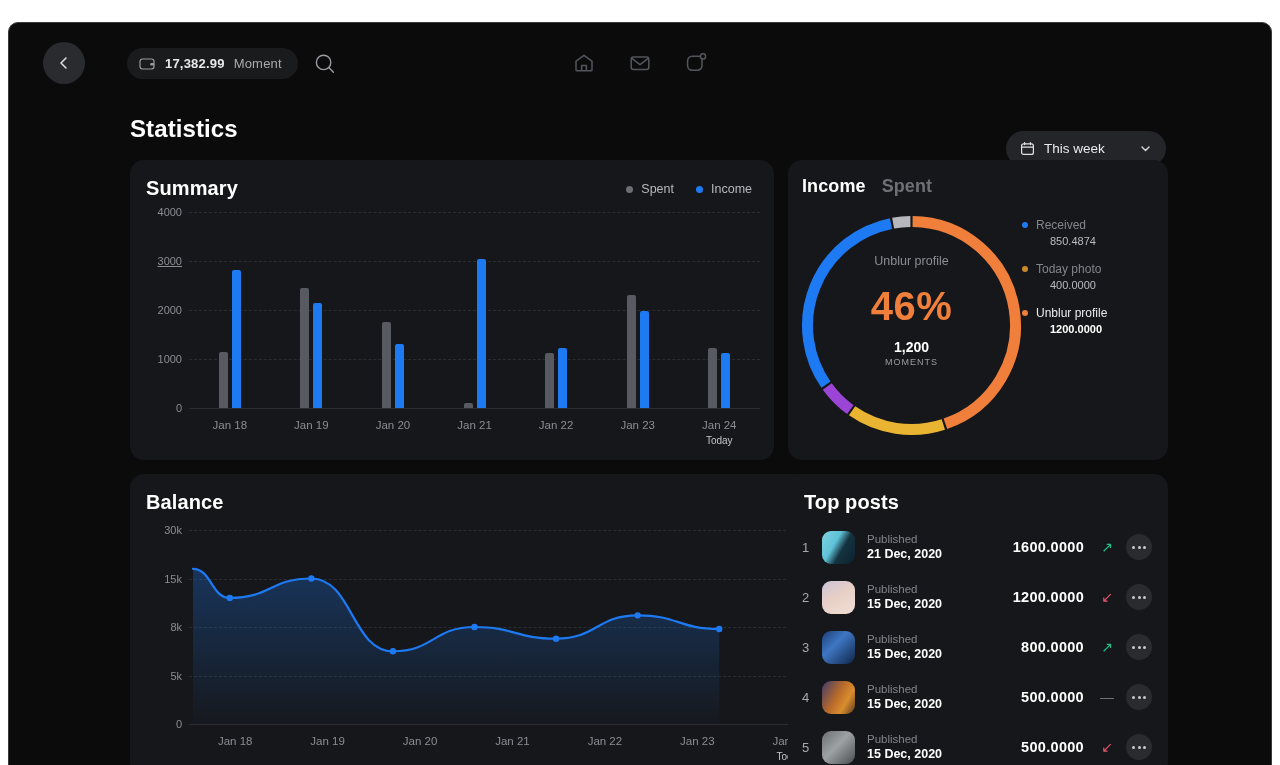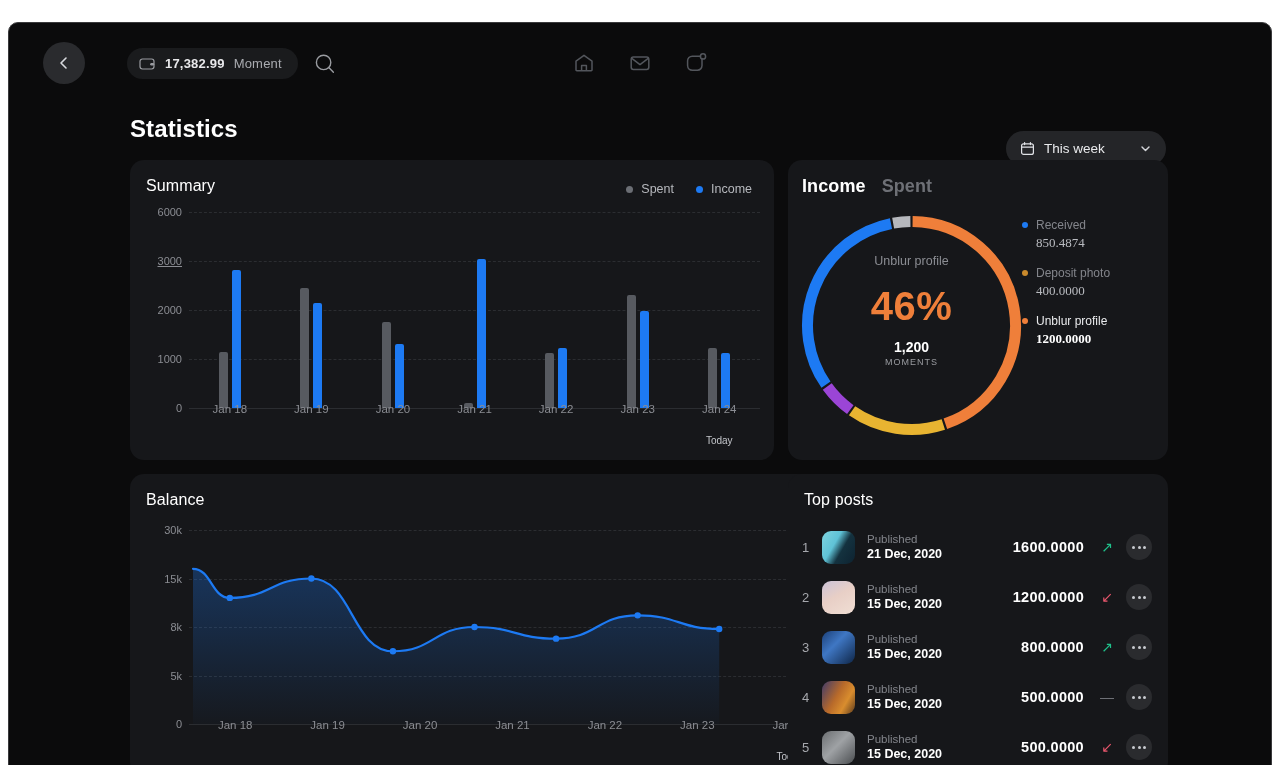--- a/index.html
+++ b/index.html
@@ -76,60 +76,60 @@
     position: absolute; right: 105px; top: 88px;
     width: 160px; height: 35px; border-radius: 18px;
     background: #242528;
     display: flex; align-items: center; padding: 0 14px; gap: 9px;
     cursor: pointer;
     margin-top: 20px;
   }
   .week-select .wtext { color: #e9eaec; font-size: 13.5px; flex: 1; }
   
   .card { position: absolute; background: #16171a; border-radius: 14px; }
-  .card-title { color: #fff; font-size: 16px; font-weight: 400; letter-spacing: .1px; }
+  .card-title { color: #fff; font-size: 20px; font-weight: 700; letter-spacing: .1px; }
 
   #summary-card { left: 121px; top: 137px; width: 644px; height: 300px; }
   .legend { position: absolute; right: 22px; top: 22px; display:flex; gap: 22px; align-items:center; }
   .legend-item { display:flex; align-items:center; gap: 8px; }
   .legend-dot { width: 7px; height: 7px; border-radius: 50%; }
   .legend-label { color: #b6b8bd; font-size: 12.5px; }
 
   .chart-area { position: absolute; left: 59px; top: 52px; right: 14px; bottom: 52px; }
   .ytick { position: absolute; color: #8b8d93; font-size: 11px; transform: translateY(-50%); text-align: right; width: 42px; left: -49px;}
   .gridline { position:absolute; left: 0; right: 0; height: 0; border-top: 1px dashed #2b2d31; }
   .bar-groups { position:absolute; left:0; right:0; top:0; bottom:0; display:flex; }
   .bar-group { flex:1; display:flex; align-items:flex-end; justify-content:center; gap: 4px; position:relative; }
   .bar { width: 9px; border-radius: 2px 2px 0 0; }
   .bar.spent { background: #575a60; }
   .bar.income { background: #1d7af3; }
   .xlabels { position:absolute; left: 59px; right: 14px; bottom: 14px; display:flex; }
   .xlabel { flex:1; text-align:center; color:#8b8d93; font-size: 11.5px; }
-  .xlabel .today { display:block; color:#c3c5ca; font-size: 10px; margin-top: 20px; }
+  .xlabel .today { display:block; color:#c3c5ca; font-size: 10px; margin-top: 4px; }
 
   #income-card { left: 779px; top: 137px; width: 380px; height: 300px; }
   .tabs { position:absolute; left: 14px; top: 16px; display:flex; gap: 16px; }
   .tab { font-size: 18px; font-weight: 700; letter-spacing:.1px; cursor:pointer; }
   .tab.active { color: #ffffff; }
   .tab.inactive { color: #6e7076; }
   .donut-wrap { position:absolute; left: 6px; top: 48px; width: 235px; height: 235px; }
   .donut-center {
     position:absolute; left:0; top:0; width: 100%; height: 100%;
     display:flex; flex-direction:column; align-items:center; justify-content:center;
   }
   .donut-cap { position:absolute; top: 46px; color:#8b8d93; font-size: 12.5px; width:100%; text-align:center;}
   .donut-pct { color: #ef7f3a; font-size: 40px; font-weight: 700; letter-spacing: .5px; }
   .donut-num { color: #fff; font-size: 14px; font-weight: 700; margin-top: 10px; }
   .donut-unit { color: #9a9ca1; font-size: 9px; letter-spacing: 1px; margin-top: 2px; }
   .stat-list { position:absolute; right: 16px; top: 58px; width: 130px; }
   .stat-row { margin-bottom: 15px; }
   .stat-head { display:flex; align-items:center; gap: 8px; }
   .stat-dot { width: 6px; height: 6px; border-radius: 50%; }
   .stat-name { font-size: 12px; color: #83858b; }
-  .stat-val { font-size: 13px; color: #b9bbc0; margin-left: 14px; margin-top: 3px; font-family: Liberation Serif, serif; }
+  .stat-val { font-size: 11px; color: #b9bbc0; margin-left: 28px; margin-top: 3px; }
   .stat-row.active .stat-name { color: #e9eaec; }
   .stat-row.active .stat-val { color: #ffffff; font-weight: 700; }
 
   #balance-card { left: 121px; top: 451px; width: 720px; height: 302px; }
   .line-chart { position:absolute; left: 59px; top: 56px; right: 14px; bottom: 52px; }
 
   #top-posts-card { left: 779px; top: 451px; width: 380px; height: 302px; }
   .post-list { position:absolute; left: 0; top: 48px; right: 0; }
   .post-row { display:flex; align-items:center; height: 50px; padding: 0 16px 0 14px; }
   .post-rank { width: 16px; color:#a6a8ad; font-size: 13px; }
@@ -220,21 +220,21 @@
         <span class="legend-label">Spent</span>
       </div>
       <div class="legend-item">
         <span class="legend-dot" style="background:#1d7af3"></span>
         <span class="legend-label">Income</span>
       </div>
     </div>
 
     <div class="chart-area" id="bar-chart-area">
         <div class="gridline" style="top: 0px;"></div>
-        <div class="ytick" style="top: 0px;">6000</div>
+        <div class="ytick" style="top: 0px;">4000</div>
         <div class="gridline" style="top: 49px;"></div>
         <div class="ytick" style="top: 49px; text-decoration: underline;">3000</div>
         <div class="gridline" style="top: 98px;"></div>
         <div class="ytick" style="top: 98px;">2000</div>
         <div class="gridline" style="top: 147px;"></div>
         <div class="ytick" style="top: 147px;">1000</div>
         <div class="gridline" style="top: 196px; border-top: 1px solid rgb(43, 45, 49);"></div>
         <div class="ytick" style="top: 196px;">0</div>
         <div class="bar-groups">
           <div class="bar-group">
@@ -304,21 +304,21 @@
         <div class="stat-row">
           <div class="stat-head">
             <span class="stat-dot" style="background:#1d7af3"></span>
             <span class="stat-name">Received</span>
           </div>
           <div class="stat-val">850.4874</div>
         </div>
         <div class="stat-row">
           <div class="stat-head">
             <span class="stat-dot" style="background:#c98a2c"></span>
-            <span class="stat-name">Deposit photo</span>
+            <span class="stat-name">Today photo</span>
           </div>
           <div class="stat-val">400.0000</div>
         </div>
         <div class="stat-row active">
           <div class="stat-head">
             <span class="stat-dot" style="background:#ef7f3a"></span>
             <span class="stat-name">Unblur profile</span>
           </div>
           <div class="stat-val">1200.0000</div>
         </div>

